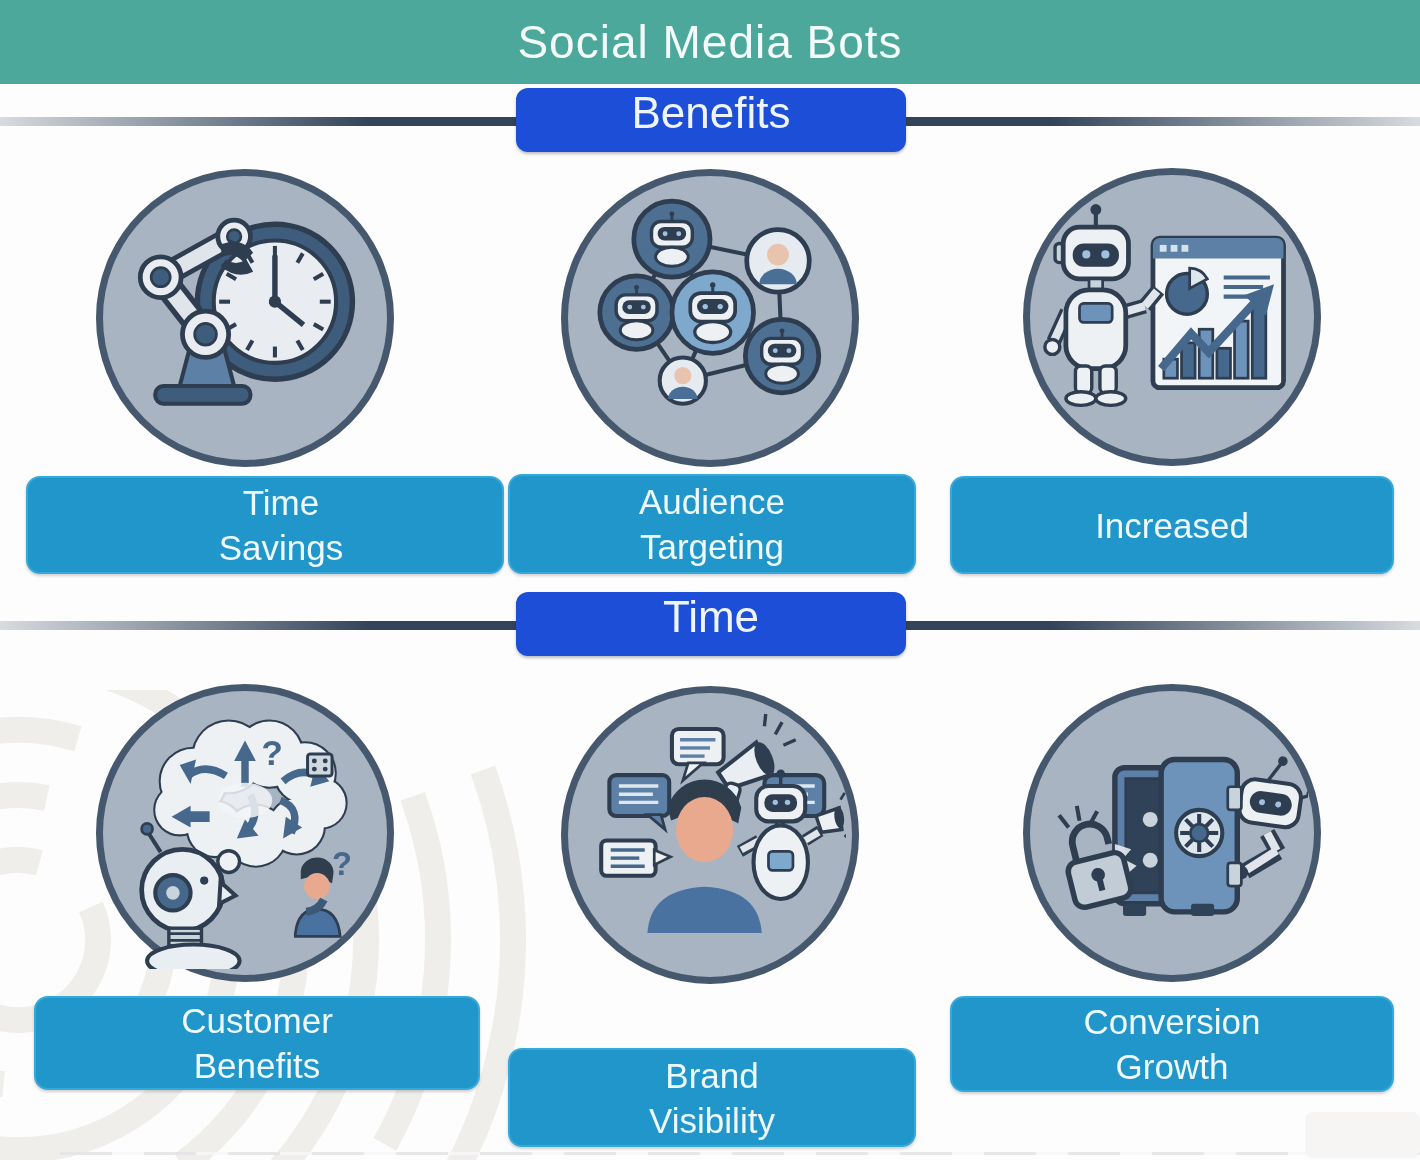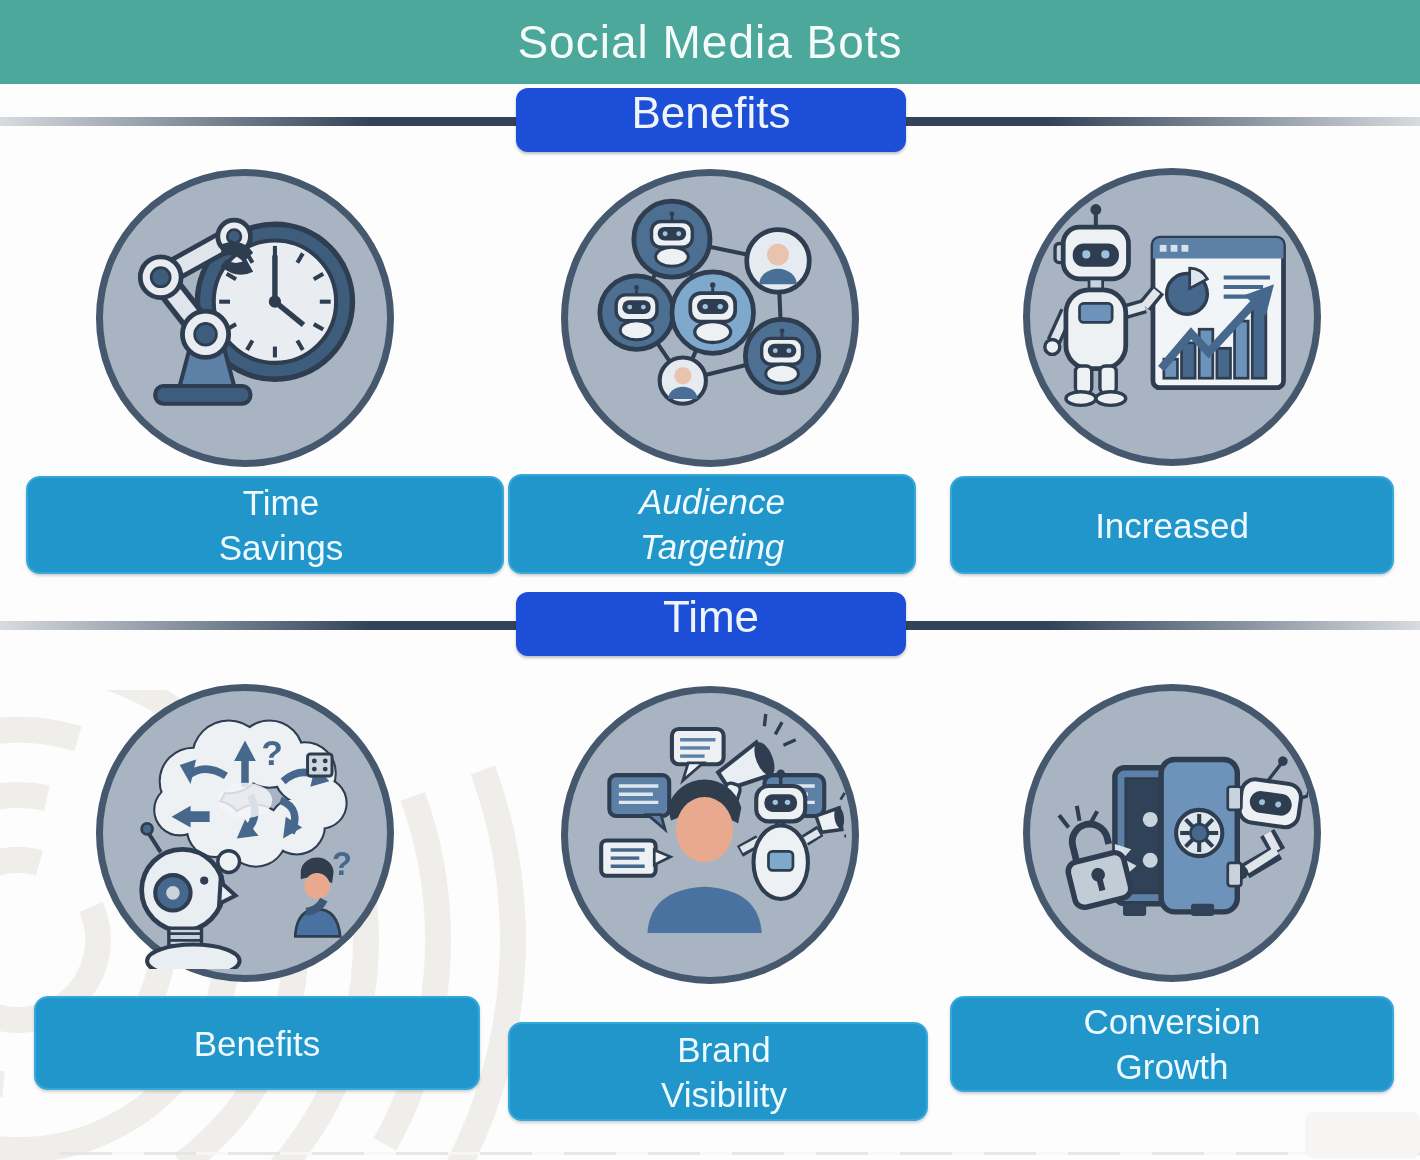--- a/index.html
+++ b/index.html
@@ -24,24 +24,24 @@
           background:#a9b4c3;border:7px solid #46586d;box-sizing:border-box;
           display:flex;align-items:center;justify-content:center;}
   .circle svg{width:272px;height:272px;display:block;}
   .c1{left:96px;top:169px;} .c2{left:561px;top:169px;} .c3{left:1023px;top:168px;}
   .c4{left:96px;top:684px;} .c5{left:561px;top:686px;} .c6{left:1023px;top:684px;}
   
   .label{position:absolute;background:#2196ca;border:2px solid #35a9dc;border-radius:14px;
          display:flex;flex-direction:column;align-items:center;justify-content:center;
          color:#eefaff;font-size:35px;line-height:45px;box-shadow:0 2px 3px rgba(0,0,0,.18);}
   .l1{left:26px;top:476px;width:442px;height:94px;padding-left:32px;}
-  .l2{left:508px;top:474px;width:404px;height:96px;font-style:italic;}
+  .l2{left:508px;top:474px;width:404px;height:96px;}
   .l3{left:950px;top:476px;width:440px;height:94px;text-align:right;}
   .l4{left:34px;top:996px;width:442px;height:90px;}
-  .l5{left:508px;top:1022px;width:404px;height:95px;padding-left:12px;}
+  .l5{left:508px;top:1048px;width:404px;height:95px;}
   .l6{left:950px;top:996px;width:440px;height:92px;}
   
   .watermark{position:absolute;left:0;top:690px;width:640px;height:470px;pointer-events:none;}
   .bottom-line{position:absolute;left:60px;right:0;top:1152px;height:3px;opacity:.9;
      background:repeating-linear-gradient(90deg,#e4e4e7 0 52px,#f7f7f9 52px 84px);}
   .corner-smudge{position:absolute;left:1305px;top:1112px;width:115px;height:46px;
      background:#f6f5f4;border-radius:8px;}
   .ink{stroke:#2e3d50;}
 </style>
 </head>
@@ -389,20 +389,21 @@
       </g>
       <g class="ink" stroke-width="3">
         <line x1="24" y1="96" x2="17" y2="87"></line>
           <line x1="32" y1="91" x2="30" y2="80"></line>
           <line x1="40" y1="93" x2="45" y2="84"></line>
       </g>
     </svg>
   </div>
 
   <div class="label l4">
+    <span>Customer</span>
     <span>Benefits</span>
   </div>
   <div class="label l5">
     <span>Brand</span>
     <span>Visibility</span>
   </div>
   <div class="label l6">
     <span>Conversion</span>
     <span>Growth</span>
   </div>

